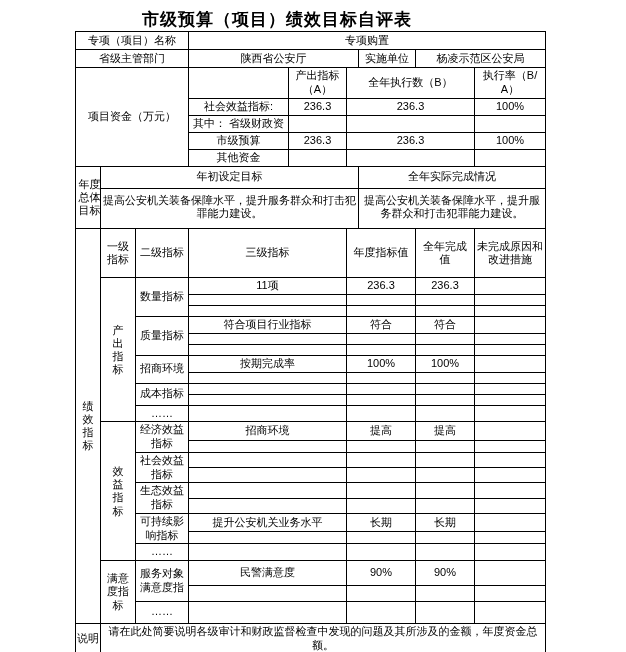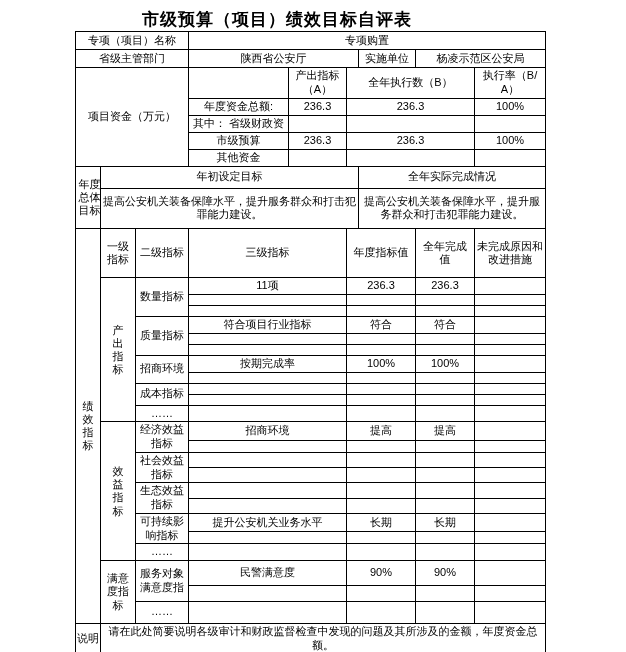--- a/index.html
+++ b/index.html
@@ -14,21 +14,21 @@
   tr.h18{height:18px}
   tr.h30{height:30px}
   tr.h17{height:17px}
   tr.h15{height:15px}
   tr.h20{height:20px}
   tr.rc{height:15px}
   tr.re{height:11px}
   .vtext{margin:10px auto;line-height:1.2;word-break:break-all;}
   .w1{width:12px;}
   .w2{width:23px;}
-  .goal{ text-align:left;line-height:1.35;}
+  .goal{ text-align:left;line-height:1.35;font-family:Liberation Mono, monospace;}
   .notes{margin:16px 18px 0 35px;font-size:10px;line-height:1.6;}
   .notes p{margin:0 0 4px 0;}
   .notes p.indent{text-indent:2em;}
 </style>
 </head>
 <body>
 
 <div class="page">
 
   <h1 class="title">市级预算（项目）绩效目标自评表</h1>
@@ -61,21 +61,21 @@
       </tr>
 
       <tr class="h30">
         <td colspan="3" rowspan="5">项目资金（万元）</td>
         <td colspan="2"></td>
         <td>产出指标（A）</td>
         <td colspan="3">全年执行数（B）</td>
         <td>执行率（B/A）</td>
       </tr>
       <tr class="h17">
-        <td colspan="2" class="left">年度资金总额:</td>
+        <td colspan="2" class="left">社会效益指标:</td>
         <td>236.3</td>
         <td colspan="3">236.3</td>
         <td>100%</td>
       </tr>
       <tr class="h17">
         <td colspan="2" class="left">其中： 省级财政资</td>
         <td></td>
         <td colspan="3"></td>
         <td></td>
       </tr>

